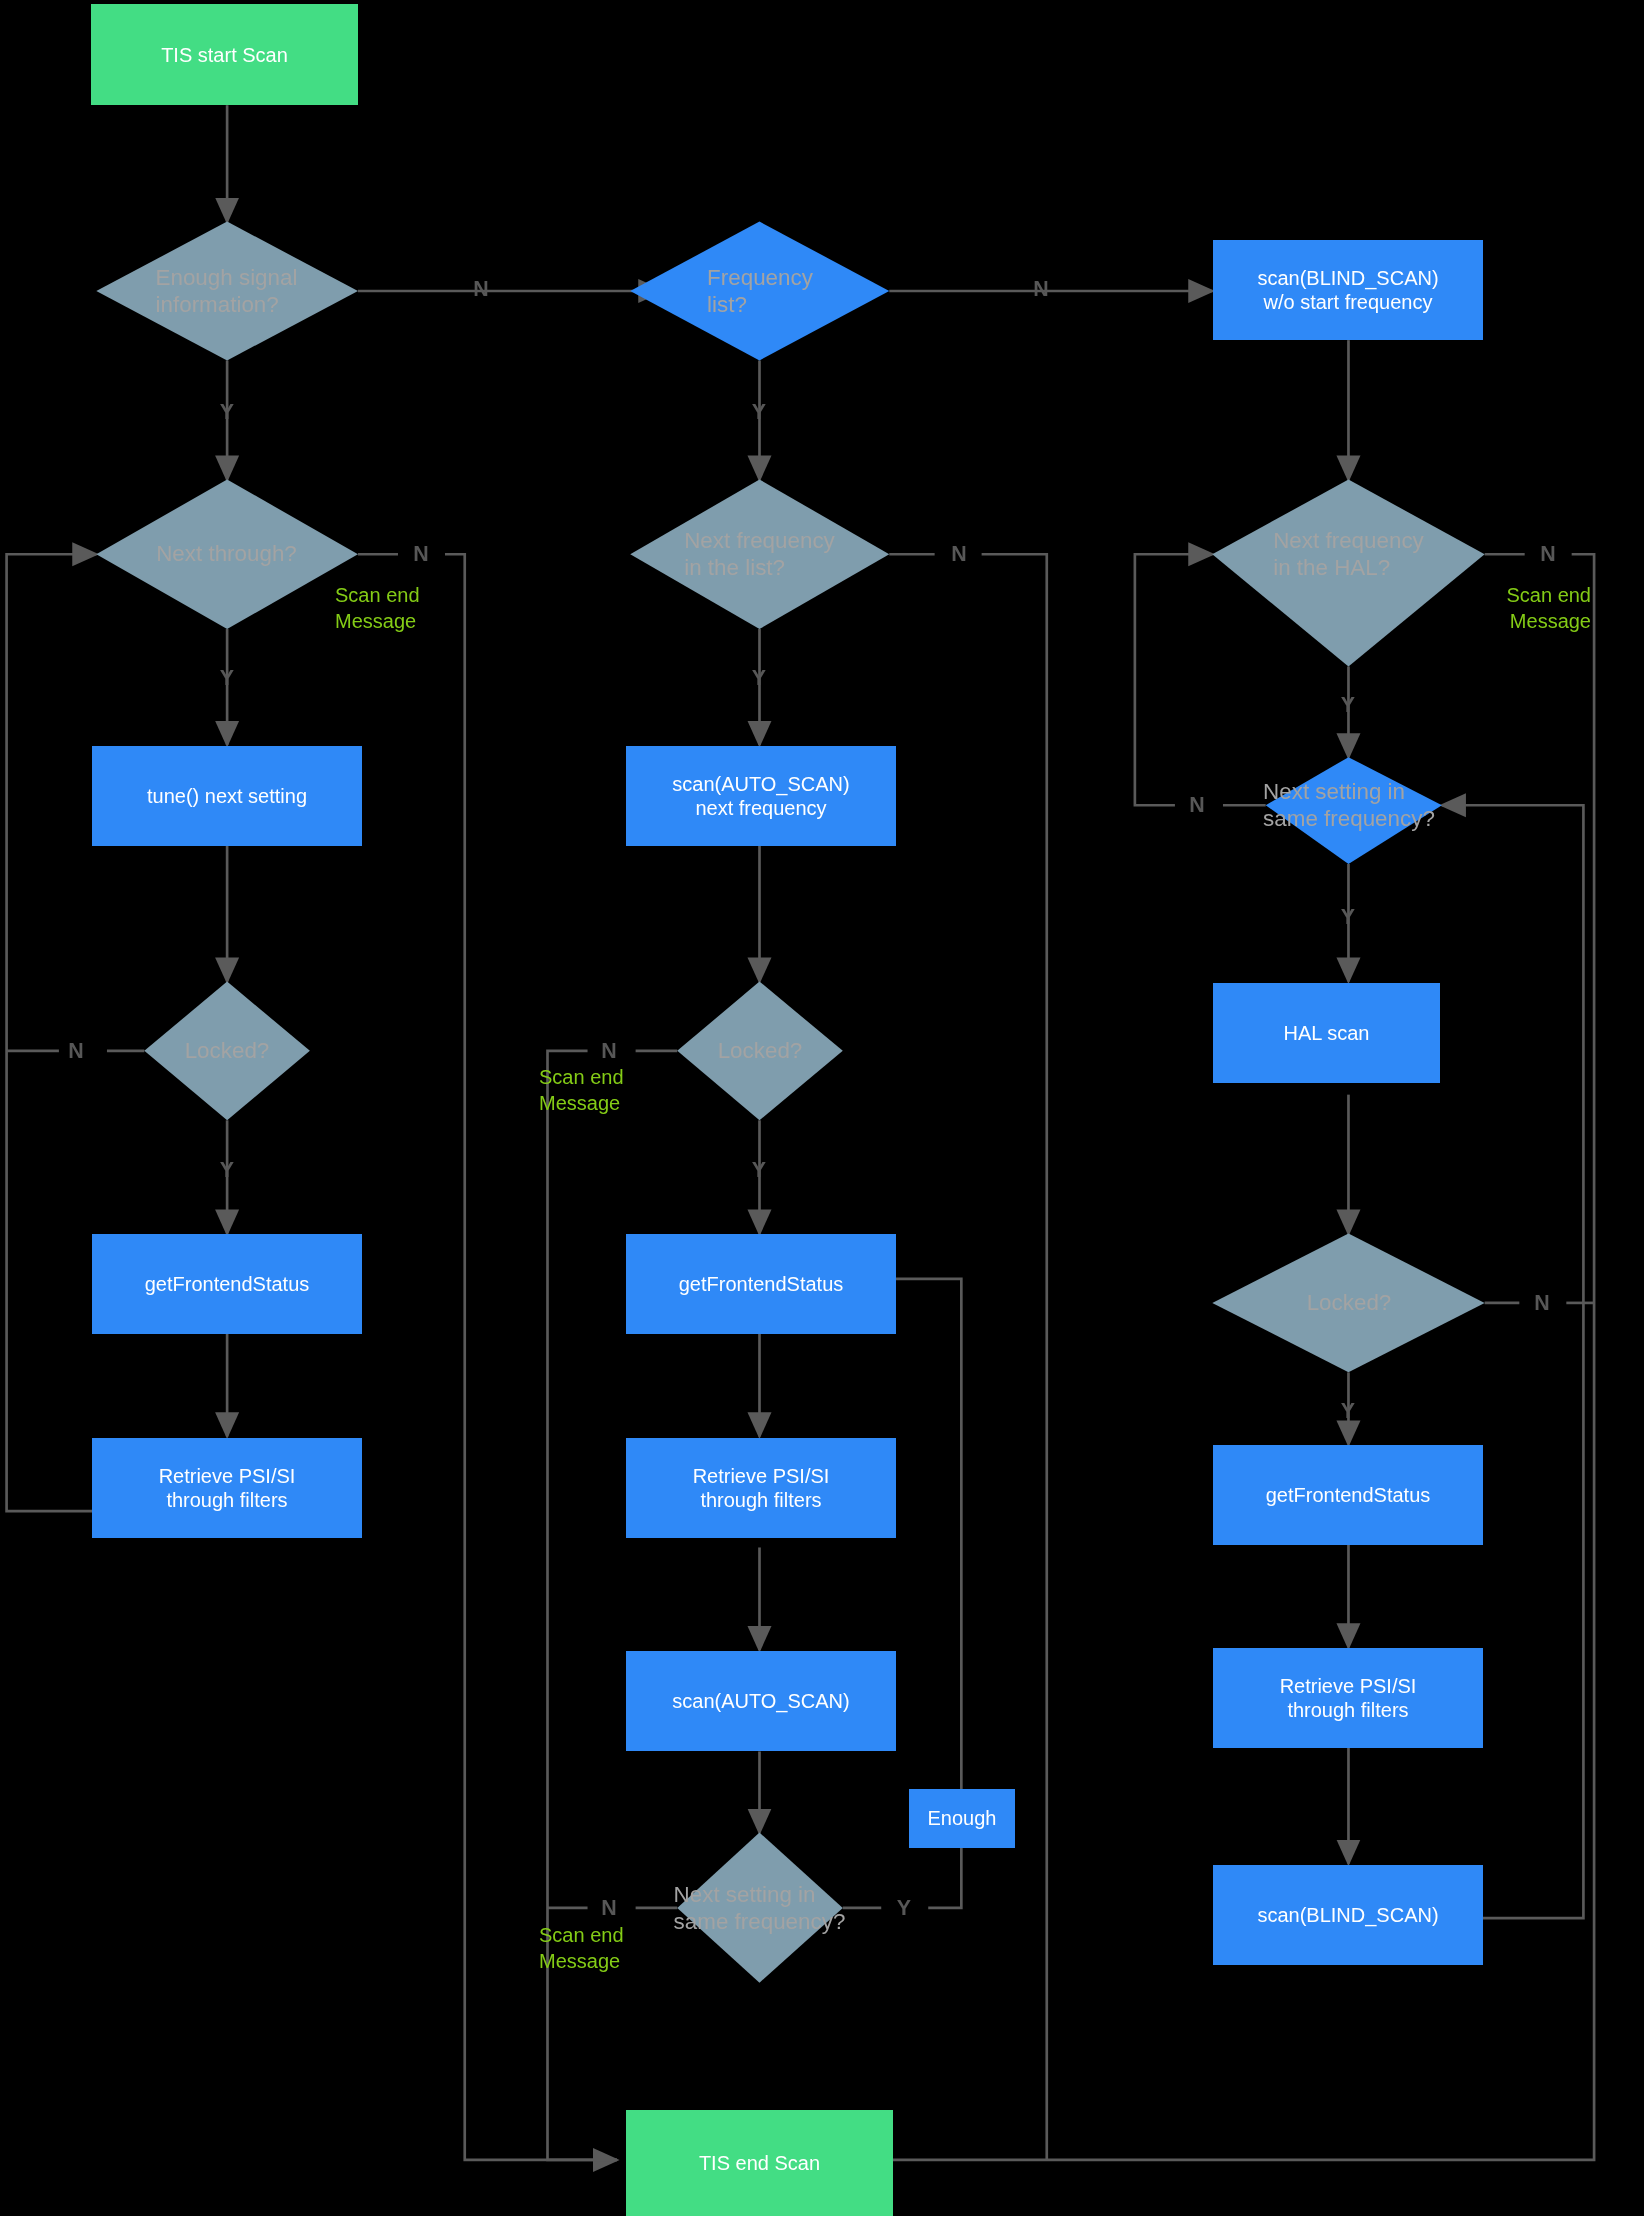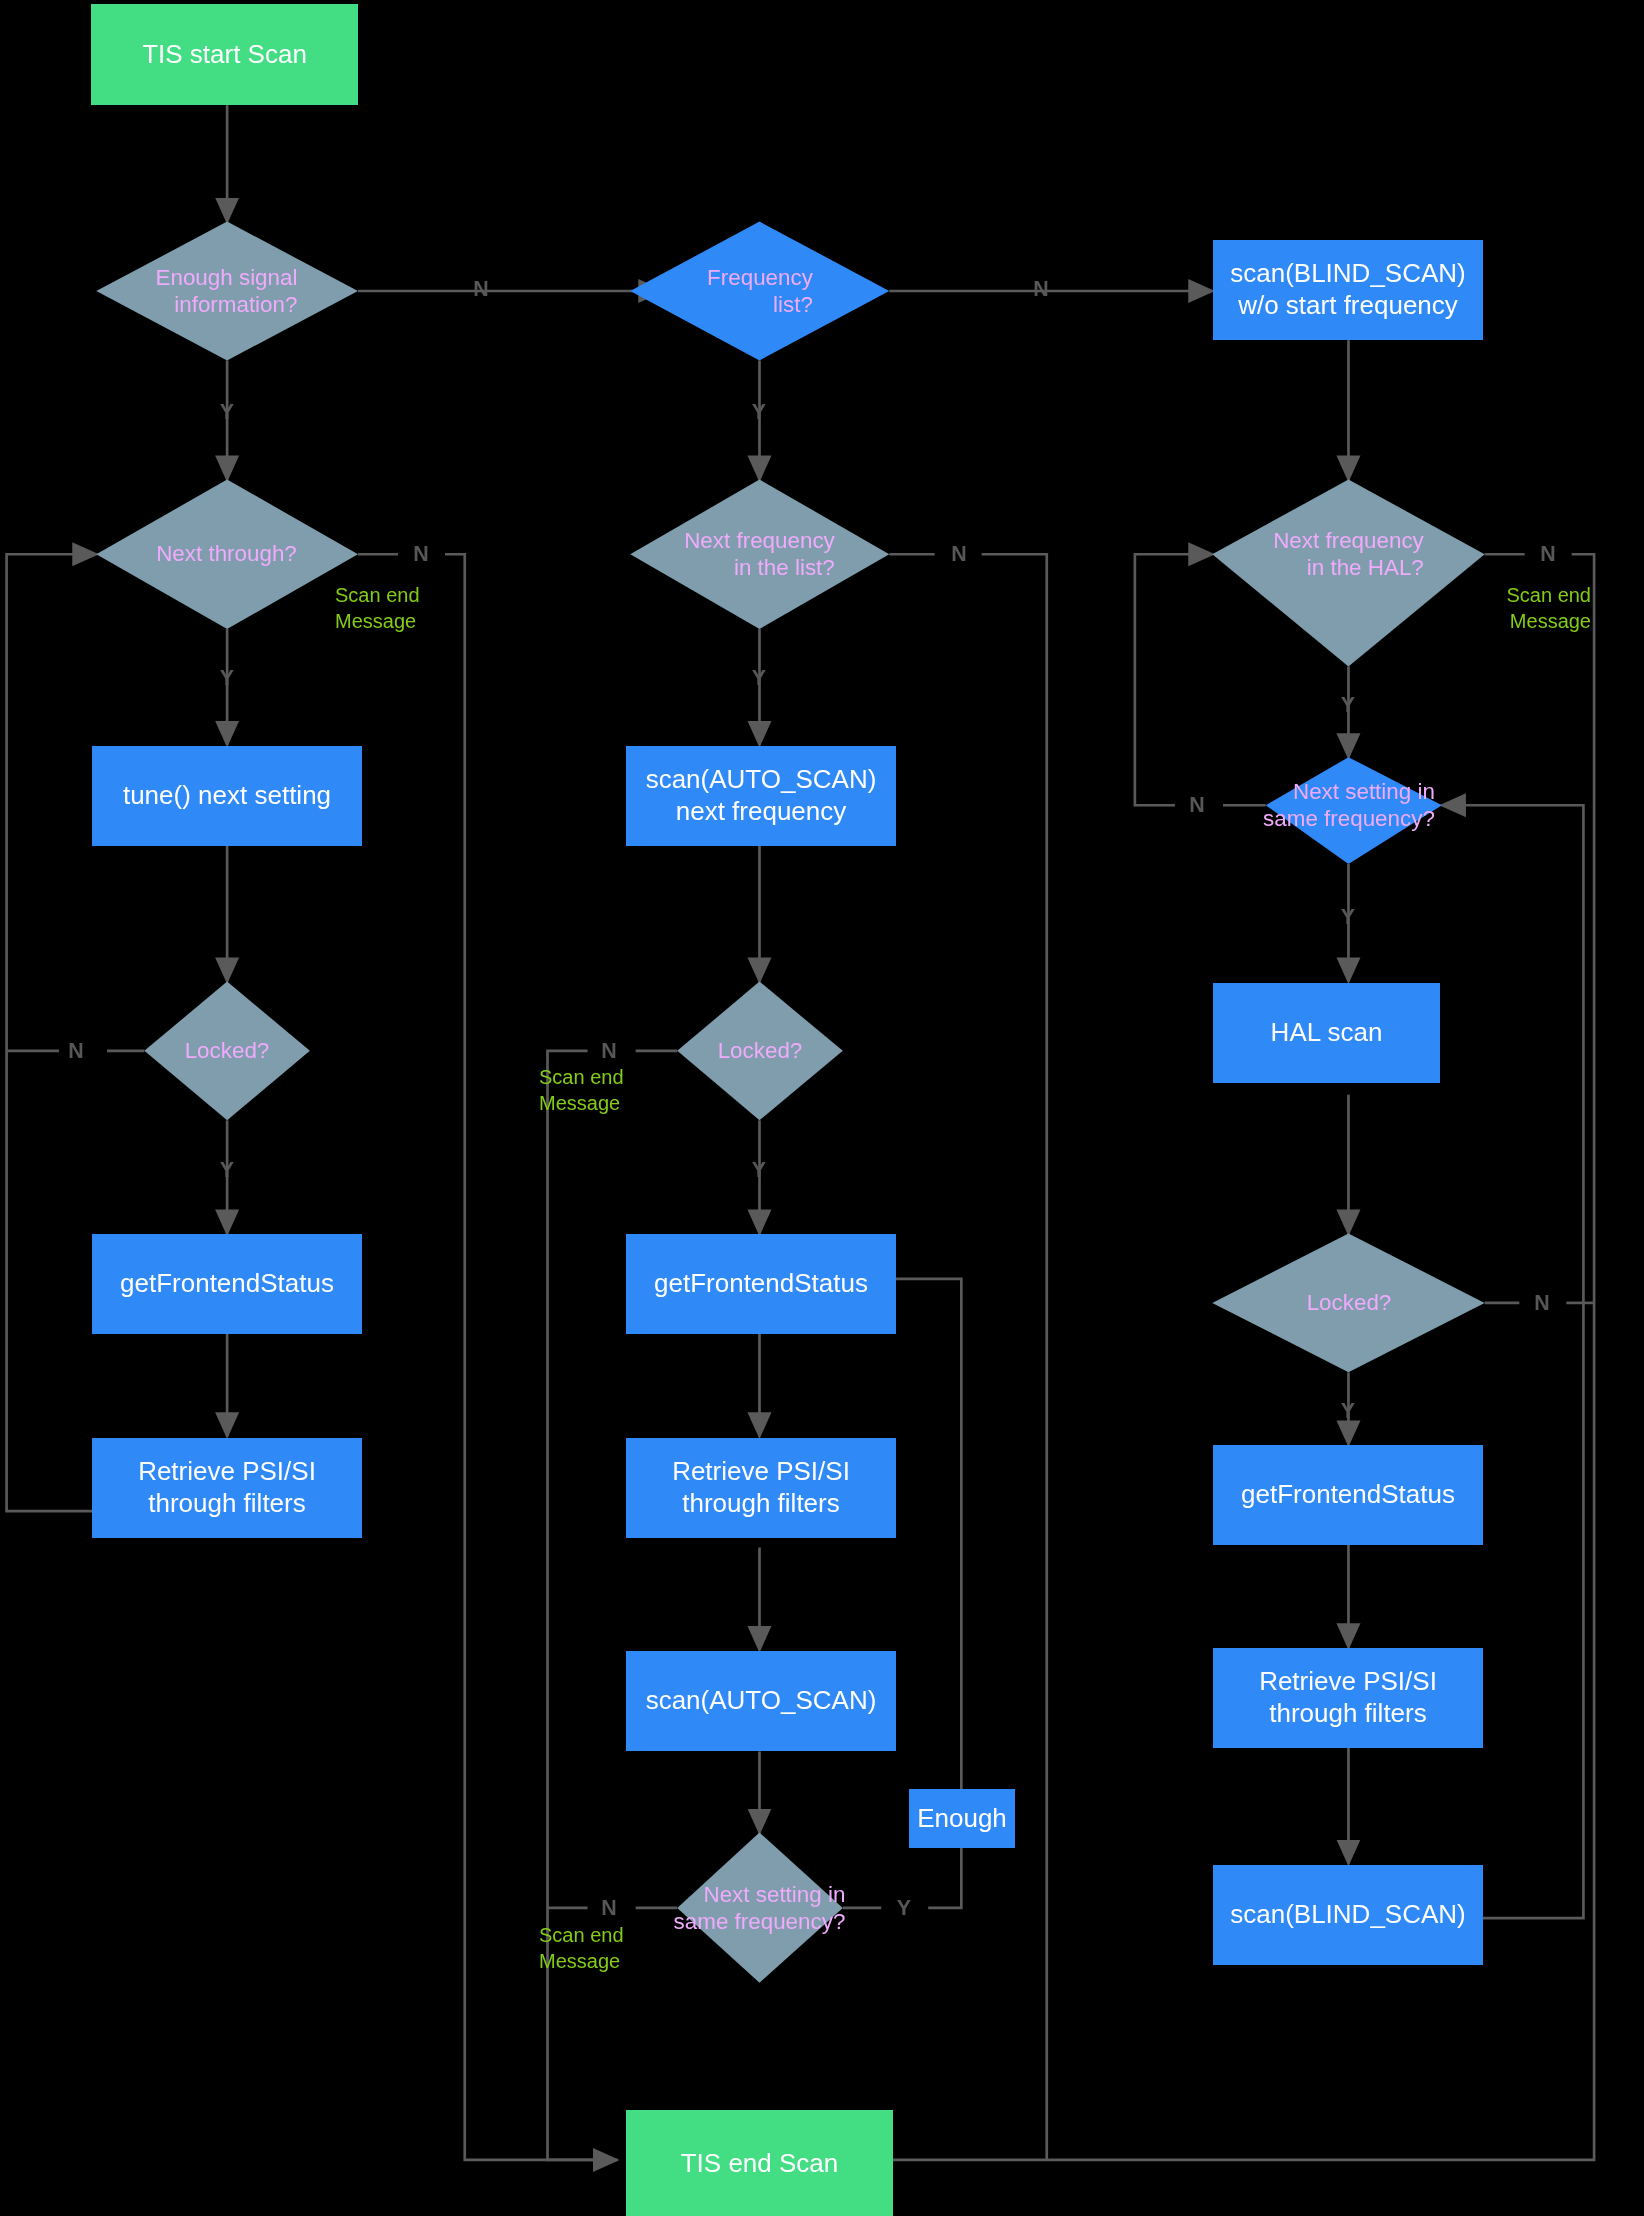--- a/index.html
+++ b/index.html
@@ -1,21 +1,21 @@
 <!DOCTYPE html>
 <html style="font-size:8.5px"><head>
 <meta charset="utf-8">
 <style>
   html,body{margin:0;padding:0;background:#000;}
   body{font-family:"Liberation Sans",sans-serif;}
   #stage{position:relative;width:1645px;height:2216px;background:#000;overflow:hidden;}
   svg.layer{position:absolute;left:0;top:0;width:1645px;height:2216px;}
   .node{position:absolute;display:flex;align-items:center;justify-content:center;text-align:center;color:#ffffff;line-height:1.22;}
-  .rect{font-size:26px;}
-  .diamond-label{position:absolute;display:flex;align-items:center;justify-content:center;text-align:right;color:#f0abfc;font-size:22.4px;line-height:1.22;pointer-events:none;}
+  .rect{font-size:20px;}
+  .diamond-label{position:absolute;display:flex;align-items:center;justify-content:center;text-align:left;color:#a3a3a3;font-size:22.4px;line-height:1.22;pointer-events:none;}
   .edge-label{position:absolute;display:flex;align-items:center;justify-content:center;text-align:center;color:#575757;font-weight:bold;font-size:21.4px;}
   .note-label{position:absolute;color:#84cc16;font-size:20px;line-height:1.3;text-align:left;font-weight:normal;}
   .note-label.right{text-align:right;}
 </style>
 </head>
 <body>
 
 <div id="stage">
 
   <svg class="layer" viewBox="0 0 3080 4150" xmlns="http://www.w3.org/2000/svg">

